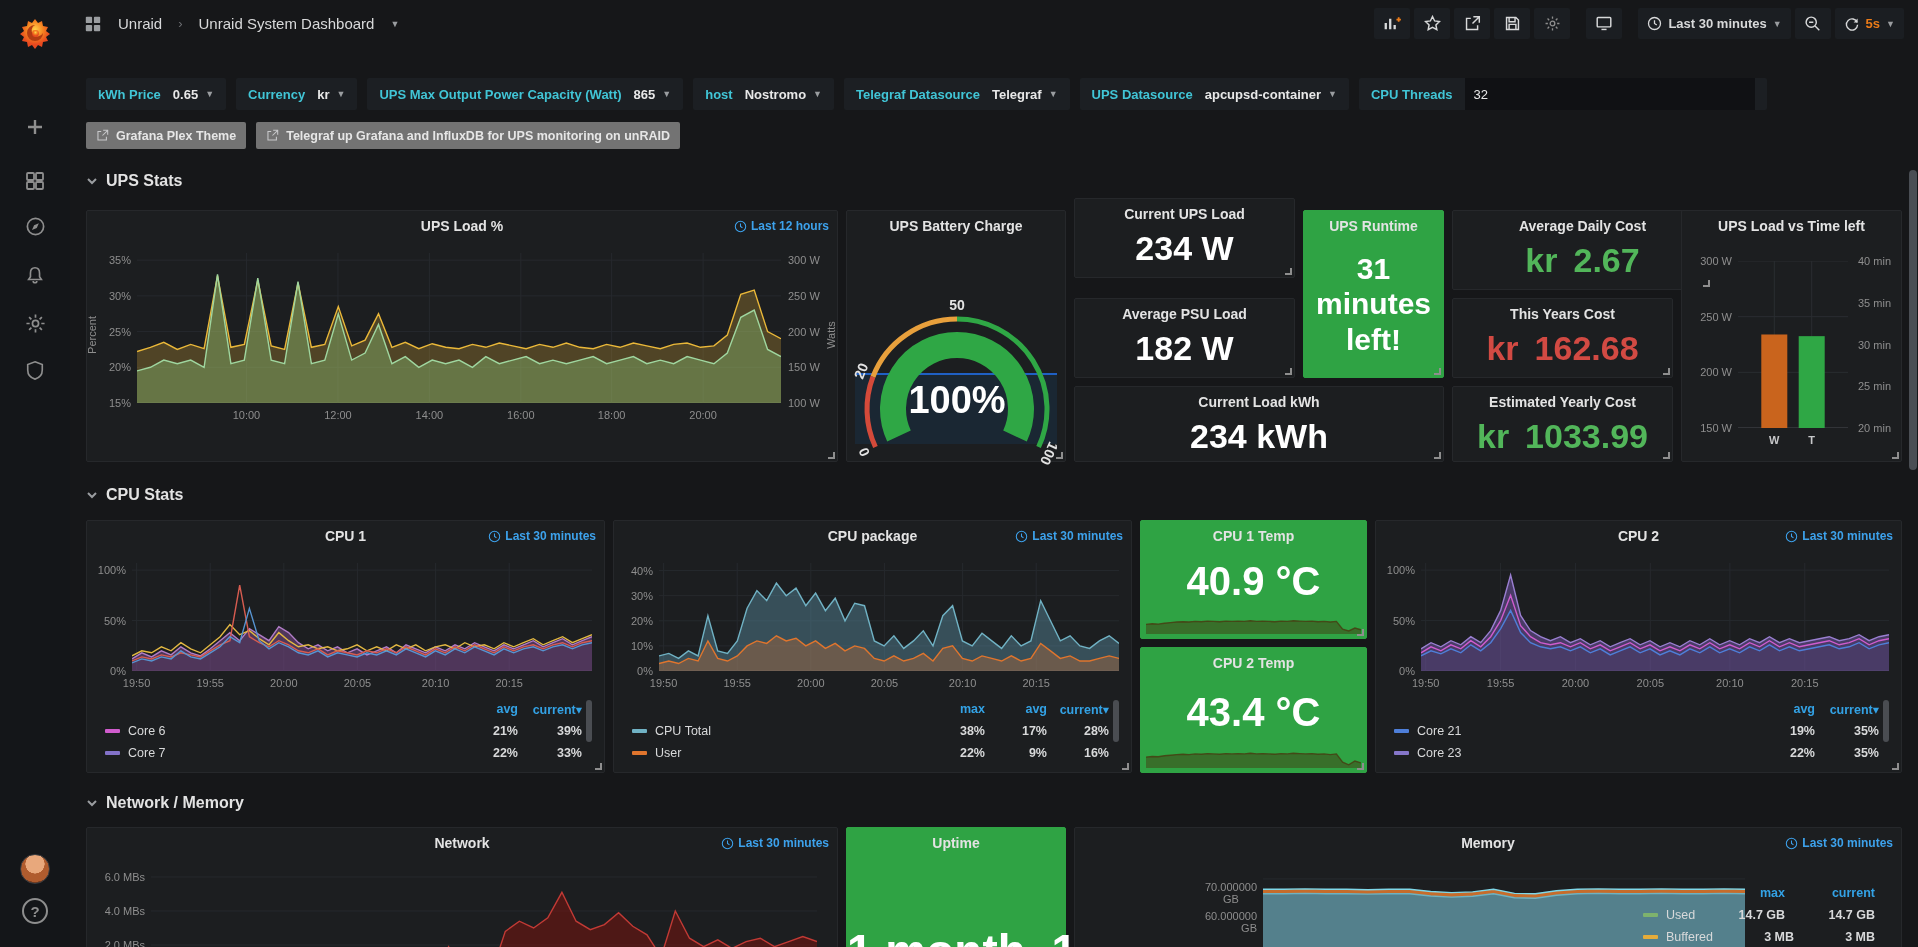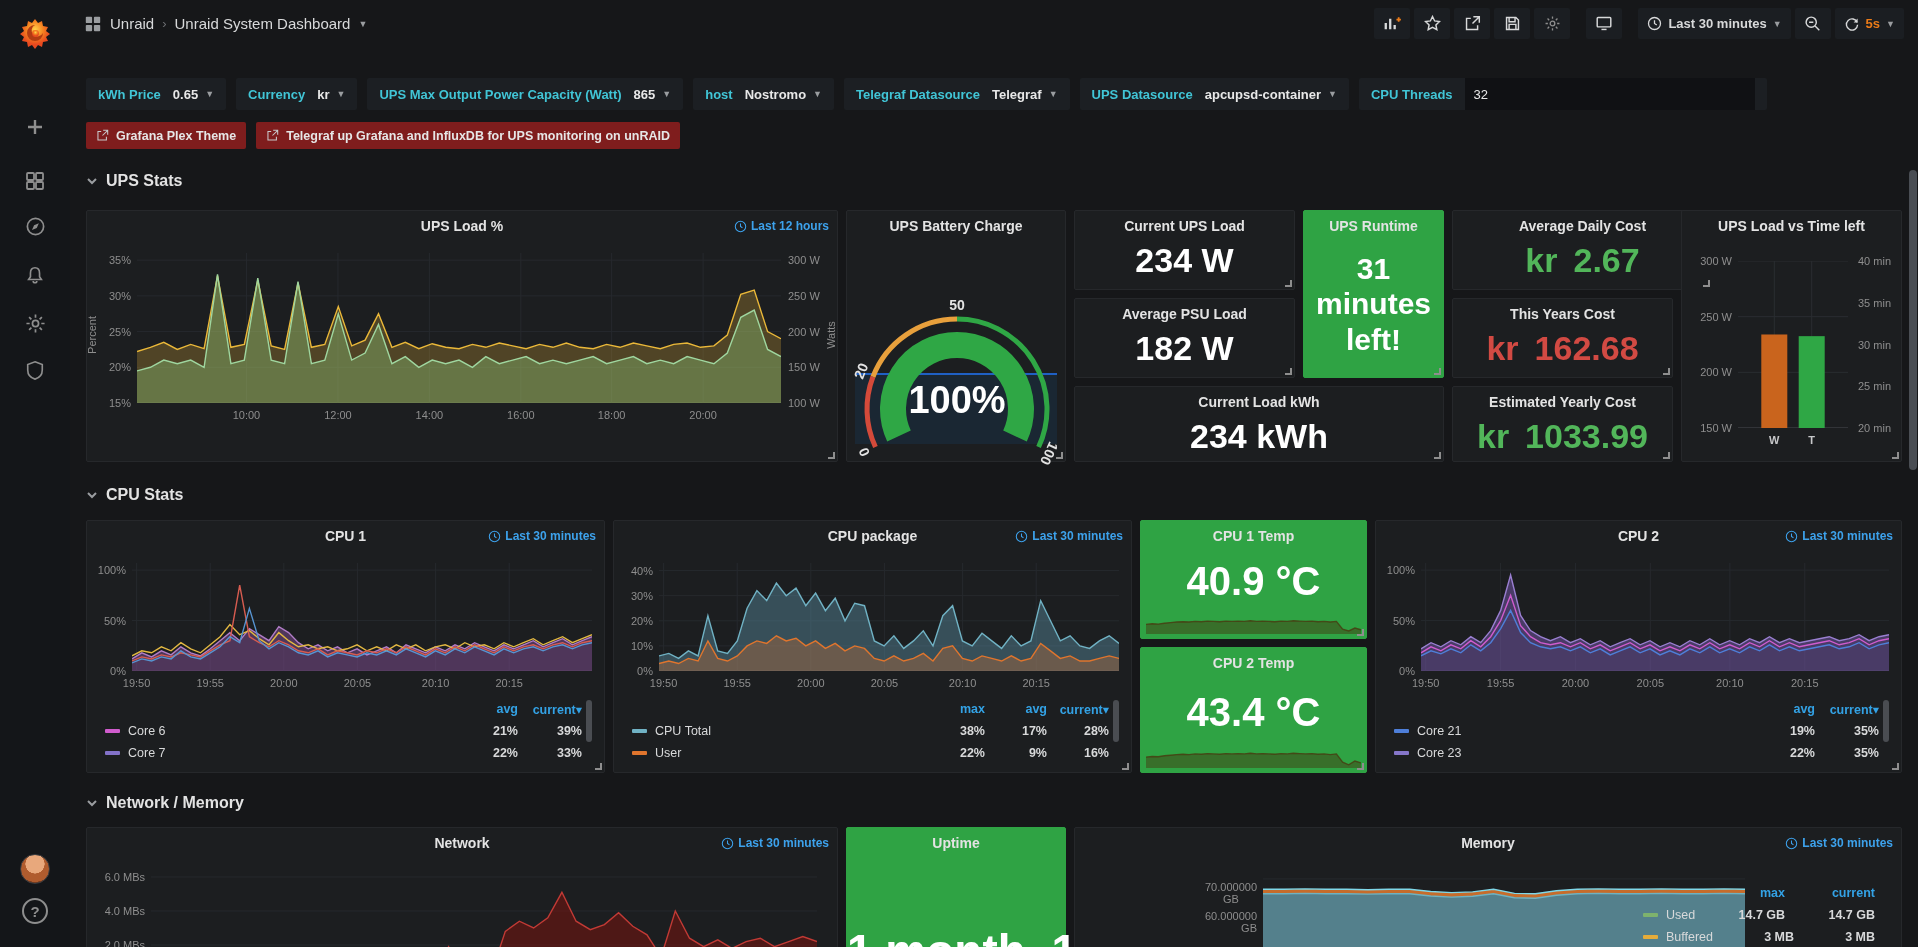--- a/index.html
+++ b/index.html
@@ -8,40 +8,40 @@
   .screen { position:relative; width:1918px; height:947px; background:#161719; overflow:hidden; }
 
   
   .sidebar { position:absolute; left:0; top:0; width:70px; height:947px; background:#141619; z-index:30; }
   .side-icon { position:absolute; left:0; width:70px; height:44px; display:flex; align-items:center; justify-content:center; color:#8e8e8e; cursor:pointer; }
   .side-icon svg { stroke:#8e8e8e; fill:none; stroke-width:1.8; }
   .logo { position:absolute; left:0; top:6px; width:70px; height:56px; display:flex; align-items:center; justify-content:center; }
 
   
   .navbar { position:absolute; left:70px; top:0; width:1848px; height:47px; background:#161719; display:flex; align-items:center; z-index:20; }
-  .crumb { display:flex; align-items:center; gap:8px; margin-left:14px; color:#d8d9da; font-size:15px; }
+  .crumb { display:flex; align-items:center; gap:16px; margin-left:14px; color:#d8d9da; font-size:15px; }
   .crumb .sep { color:#6d6f72; font-size:13px; }
   .crumb .root, .crumb .cur { cursor:pointer; }
   .nav-right { position:absolute; right:14px; top:8px; display:flex; align-items:center; gap:4px; }
   .nbtn { height:31px; min-width:36px; padding:0 9px; background:#1b1e22; border-radius:2px; display:flex; align-items:center; justify-content:center; gap:6px; color:#d8d9da; cursor:pointer; }
   .nbtn svg { stroke:#d8d9da; fill:none; stroke-width:1.7; }
   .nbtn.gear-dim svg { stroke:#8e8e8e; }
   .ngap { width:8px; }
   .time-btn { font-size:13px; font-weight:700; color:#d8d9da; }
   .interval { font-size:13px; font-weight:700; color:#eb7b18; }
   .caret { color:#9a9da0; font-size:9px; }
 
   
   .var-row { position:absolute; left:86px; top:78px; display:flex; gap:10px; }
   .pill { height:32px; background:#1c1f23; border-radius:2px; display:flex; align-items:center; padding:0 12px; gap:12px; }
   .pill .vlabel { color:#41c5d6; font-weight:700; font-size:13px; }
   .pill .vvalue { color:#e8e8e8; font-weight:700; font-size:13px; cursor:pointer; display:flex; align-items:center; gap:7px; }
   .pill .vinput { width:290px; height:32px; background:#101114; color:#e8e8e8; font-weight:400; font-size:13px; display:flex; align-items:center; padding:0 9px; cursor:text; }
   .links-row { position:absolute; left:86px; top:122px; display:flex; gap:10px; }
-  .dlink { height:27px; background:#7f1d1d; border-radius:2px; display:flex; align-items:center; gap:7px; padding:0 10px; color:#e6e6e6; font-weight:700; font-size:12.5px; cursor:pointer; }
+  .dlink { height:27px; background:#737373; border-radius:2px; display:flex; align-items:center; gap:7px; padding:0 10px; color:#e6e6e6; font-weight:700; font-size:12.5px; cursor:pointer; }
   .dlink svg { stroke:#c9cacc; fill:none; stroke-width:1.6; }
 
   
   .section { position:absolute; display:flex; align-items:center; gap:8px; color:#e3e3e3; font-size:16px; font-weight:700; cursor:pointer; }
   .section svg { stroke:#9a9da0; fill:none; stroke-width:2; }
   .panel { position:absolute; background:#1c1e20; border:1px solid #26282b; border-radius:2px; }
   .panel.green { background:#2fa344; border-color:#2fa344; }
   .p-title { position:absolute; left:0; right:0; top:7px; text-align:center; color:#e3e3e3; font-size:14px; font-weight:700; cursor:pointer; z-index:3; }
   .time-label { position:absolute; right:8px; top:8px; display:flex; align-items:center; gap:4px; color:#3da2ec; font-size:12px; font-weight:700; cursor:pointer; z-index:4; }
   .time-label svg { stroke:#3da2ec; fill:none; stroke-width:1.6; }
@@ -363,21 +363,21 @@
     <div class="gauge-wrap"><svg width="220" height="224">
           <path d="M28.432299166701497 208.03564355666293 A90 90 0 0 1 25.977761615251836 137.746884540923" fill="none" stroke="#d44a3a" stroke-width="5"></path>
           <path d="M25.977761615251836 137.746884540923 A90 90 0 0 1 110 80" fill="none" stroke="#e8a03c" stroke-width="5"></path>
           <path d="M110 80 A90 90 0 0 1 191.5677008332985 208.03564355666293" fill="none" stroke="#2fa745" stroke-width="5"></path>
           <path d="M51.9963016296544 197.04756875140475 A64 64 0 1 1 168.0036983703456 197.04756875140475" fill="none" stroke="#2fa745" stroke-width="26"></path>
         </svg><div class="gauge-lab" style="left: 6.6503px; top: 204.53px; width: 20px; text-align: center; transform: rotate(-115deg);">0</div><div class="gauge-lab" style="left: 3.84122px; top: 124.088px; width: 20px; text-align: center; transform: rotate(-69deg);">20</div><div class="gauge-lab" style="left: 100px; top: 58px; width: 20px; text-align: center; transform: rotate(0deg);">50</div><div class="gauge-lab" style="left: 193.35px; top: 204.53px; width: 20px; text-align: center; transform: rotate(115deg);">100</div></div>
     <div class="gauge-value">100%</div>
   <div class="rsz"></div>
     </div>
 
-  <div class="panel stat" style="left:1074px;top:210px;width:221px;height:80px">
+  <div class="panel stat" style="left:1074px;top:198px;width:221px;height:80px">
     <div class="p-title">Current UPS Load</div>
     <div class="stat-value small-top">234 W</div>
   <div class="rsz"></div>
     </div>
   <div class="panel stat" style="left:1074px;top:298px;width:221px;height:80px">
     <div class="p-title">Average PSU Load</div>
     <div class="stat-value small-top">182 W</div>
   <div class="rsz"></div>
     </div>
   <div class="panel stat" style="left:1074px;top:386px;width:370px;height:76px">

